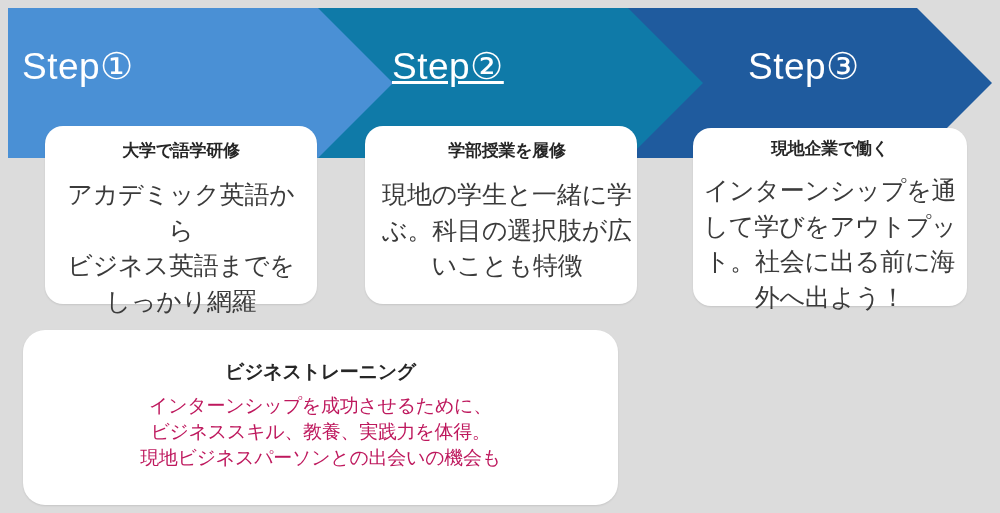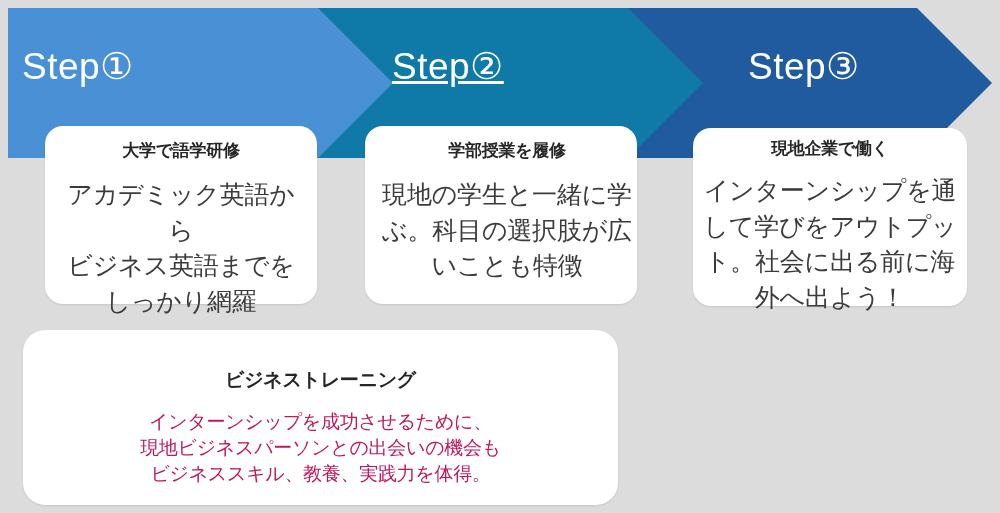--- a/index.html
+++ b/index.html
@@ -105,21 +105,21 @@
     box-sizing: border-box;
     text-align: center;
     padding-top: 22px;
     box-shadow: 0 1px 2px rgba(0,0,0,0.10);
   }
   #bottom-card .bc-title {
     font-size: 19px;
     font-weight: bold;
     color: #262626;
     line-height: 1.3;
-    margin: 16px;
+    margin: 8px;
     letter-spacing: -0.3px;
   }
   #bottom-card .bc-line {
     font-size: 19px;
     font-weight: 400;
     color: #be185d;
     line-height: 1.38;
     margin: 0;
     letter-spacing: -0.3px;
   }
@@ -178,17 +178,17 @@
       <span>インターンシップを通</span><br>
       <span>して学びをアウトプッ</span><br>
       <span>ト。社会に出る前に海</span><br>
       <span>外へ出よう！</span>
     </p>
   </div>
 
   <div id="bottom-card">
     <p class="bc-title">ビジネストレーニング</p>
     <p class="bc-line">インターンシップを成功させるために、</p>
+    <p class="bc-line">ビジネススキル、教養、実践力を体得。</p>
     <p class="bc-line">現地ビジネスパーソンとの出会いの機会も</p>
-    <p class="bc-line">ビジネススキル、教養、実践力を体得。</p>
   </div>
 
 </div>
 
 </body></html>

